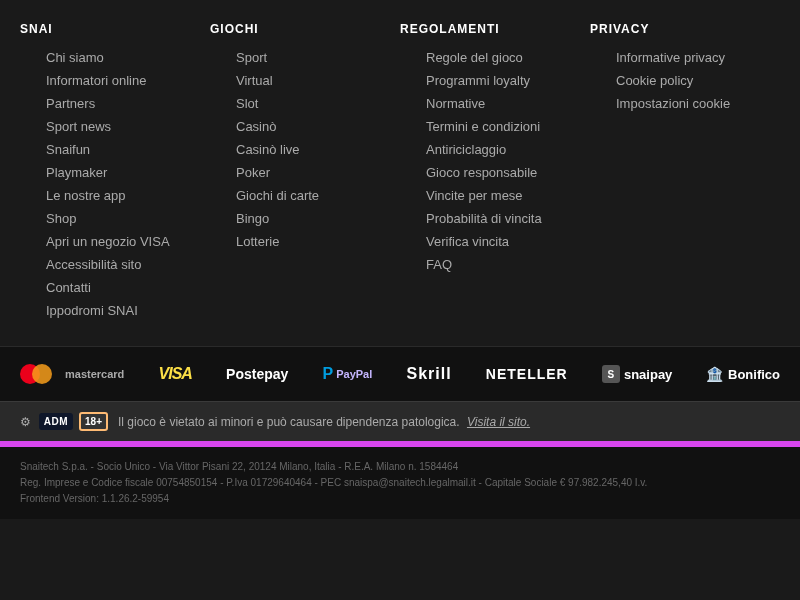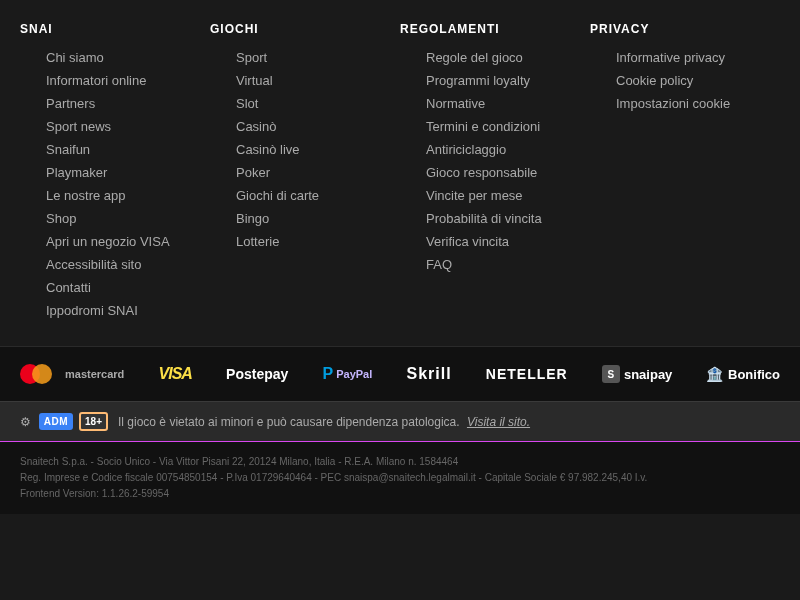--- a/index.html
+++ b/index.html
@@ -185,21 +185,21 @@
       border-top: 1px solid #3a3a3a;
     }
 
     .adm-logo {
       display: flex;
       align-items: center;
       gap: 6px;
     }
 
     .adm-badge {
-      background: #3b82f6;
+      background: #0f172a;
       color: white;
       font-size: 10px;
       font-weight: bold;
       padding: 3px 5px;
       border-radius: 3px;
       letter-spacing: 0.5px;
     }
 
     .age-badge {
       background: #333;
@@ -218,21 +218,21 @@
 
     .adm-text a {
       color: #aaaaaa;
       text-decoration: underline;
       font-style: italic;
     }
 
     .legal-bar {
       background: #111111;
       padding: 12px 20px;
-      border-top: 1px solid #d946ef;
+      border-top: 6px solid #d946ef;
     }
 
     .legal-text {
       color: #666666;
       font-size: 10px;
       line-height: 1.6;
     }
   </style>
 </head>
 <body>

